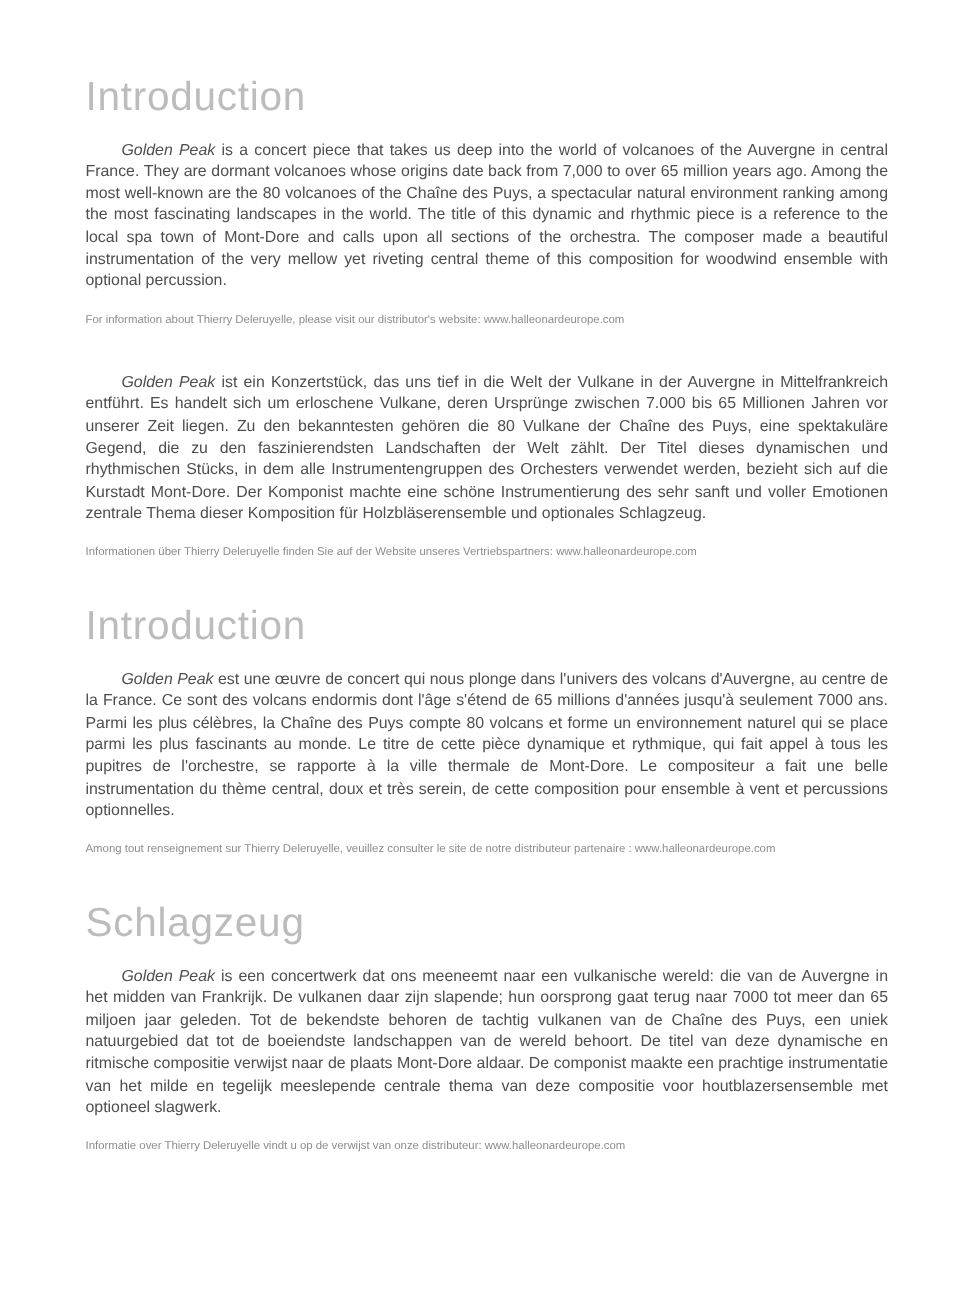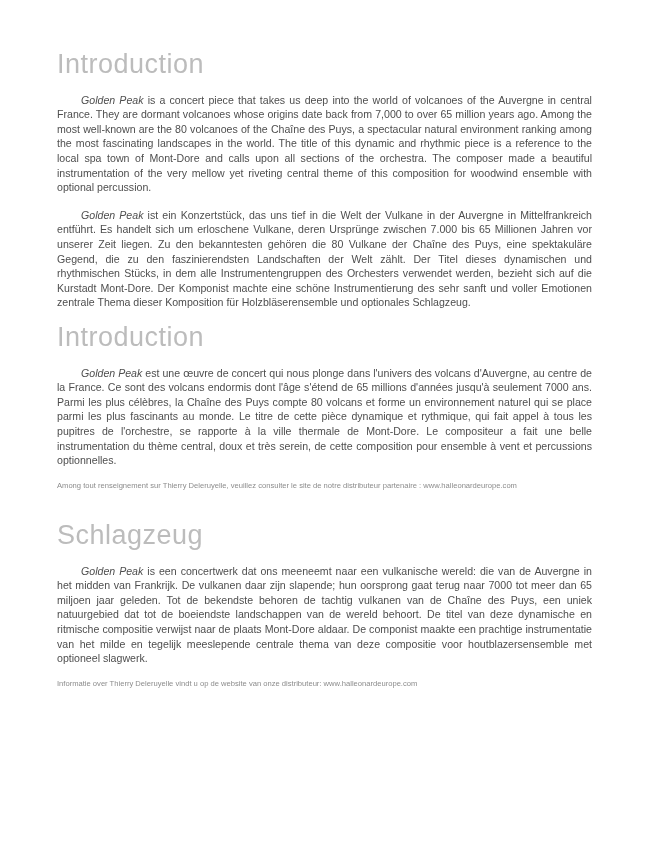--- a/index.html
+++ b/index.html
@@ -49,31 +49,33 @@
   }
 </style>
 </head>
 <body>
 
 <div class="page">
 
   <section class="lang-section">
     <h1 class="section-heading">Introduction</h1>
     <p class="section-body"><em class="work-title">Golden Peak</em><span> is a concert piece that takes us deep into the world of volcanoes of the Auvergne in central France. They are dormant volcanoes whose origins date back from 7,000 to over 65 million years ago. Among the most well-known are the 80 volcanoes of the Chaîne des Puys, a spectacular natural environment ranking among the most fascinating landscapes in the world. The title of this dynamic and rhythmic piece is a reference to the local spa town of Mont-Dore and calls upon all sections of the orchestra. The composer made a beautiful instrumentation of the very mellow yet riveting central theme of this composition for woodwind ensemble with optional percussion.</span></p>
+    <p class="section-footer">For information about Thierry Deleruyelle, please visit our distributor's website: www.halleonardeurope.com</p>
   </section>
 
   <section class="lang-section">
     <p class="section-body"><em class="work-title">Golden Peak</em><span> ist ein Konzertstück, das uns tief in die Welt der Vulkane in der Auvergne in Mittelfrankreich entführt. Es handelt sich um erloschene Vulkane, deren Ursprünge zwischen 7.000 bis 65 Millionen Jahren vor unserer Zeit liegen. Zu den bekanntesten gehören die 80 Vulkane der Chaîne des Puys, eine spektakuläre Gegend, die zu den faszinierendsten Landschaften der Welt zählt. Der Titel dieses dynamischen und rhythmischen Stücks, in dem alle Instrumentengruppen des Orchesters verwendet werden, bezieht sich auf die Kurstadt Mont-Dore. Der Komponist machte eine schöne Instrumentierung des sehr sanft und voller Emotionen zentrale Thema dieser Komposition für Holzbläserensemble und optionales Schlagzeug.</span></p>
+    <p class="section-footer">Informationen über Thierry Deleruyelle finden Sie auf der Website unseres Vertriebspartners: www.halleonardeurope.com</p>
   </section>
 
   <section class="lang-section">
     <h1 class="section-heading">Introduction</h1>
     <p class="section-body"><em class="work-title">Golden Peak</em><span> est une œuvre de concert qui nous plonge dans l'univers des volcans d'Auvergne, au centre de la France. Ce sont des volcans endormis dont l'âge s'étend de 65 millions d'années jusqu'à seulement 7000 ans. Parmi les plus célèbres, la Chaîne des Puys compte 80 volcans et forme un environnement naturel qui se place parmi les plus fascinants au monde. Le titre de cette pièce dynamique et rythmique, qui fait appel à tous les pupitres de l'orchestre, se rapporte à la ville thermale de Mont-Dore. Le compositeur a fait une belle instrumentation du thème central, doux et très serein, de cette composition pour ensemble à vent et percussions optionnelles.</span></p>
     <p class="section-footer">Among tout renseignement sur Thierry Deleruyelle, veuillez consulter le site de notre distributeur partenaire : www.halleonardeurope.com</p>
   </section>
 
   <section class="lang-section">
     <h1 class="section-heading">Schlagzeug</h1>
     <p class="section-body"><em class="work-title">Golden Peak</em><span> is een concertwerk dat ons meeneemt naar een vulkanische wereld: die van de Auvergne in het midden van Frankrijk. De vulkanen daar zijn slapende; hun oorsprong gaat terug naar 7000 tot meer dan 65 miljoen jaar geleden. Tot de bekendste behoren de tachtig vulkanen van de Chaîne des Puys, een uniek natuurgebied dat tot de boeiendste landschappen van de wereld behoort. De titel van deze dynamische en ritmische compositie verwijst naar de plaats Mont-Dore aldaar. De componist maakte een prachtige instrumentatie van het milde en tegelijk  meeslepende centrale thema van deze compositie voor houtblazersensemble met optioneel slagwerk.</span></p>
-    <p class="section-footer">Informatie over Thierry Deleruyelle vindt u op de website van onze distributeur: www.halleonardeurope.com</p>
+    <p class="section-footer">Informatie over Thierry Deleruyelle vindt u op de verwijst van onze distributeur: www.halleonardeurope.com</p>
   </section>
 
 </div>
 
 </body></html>

